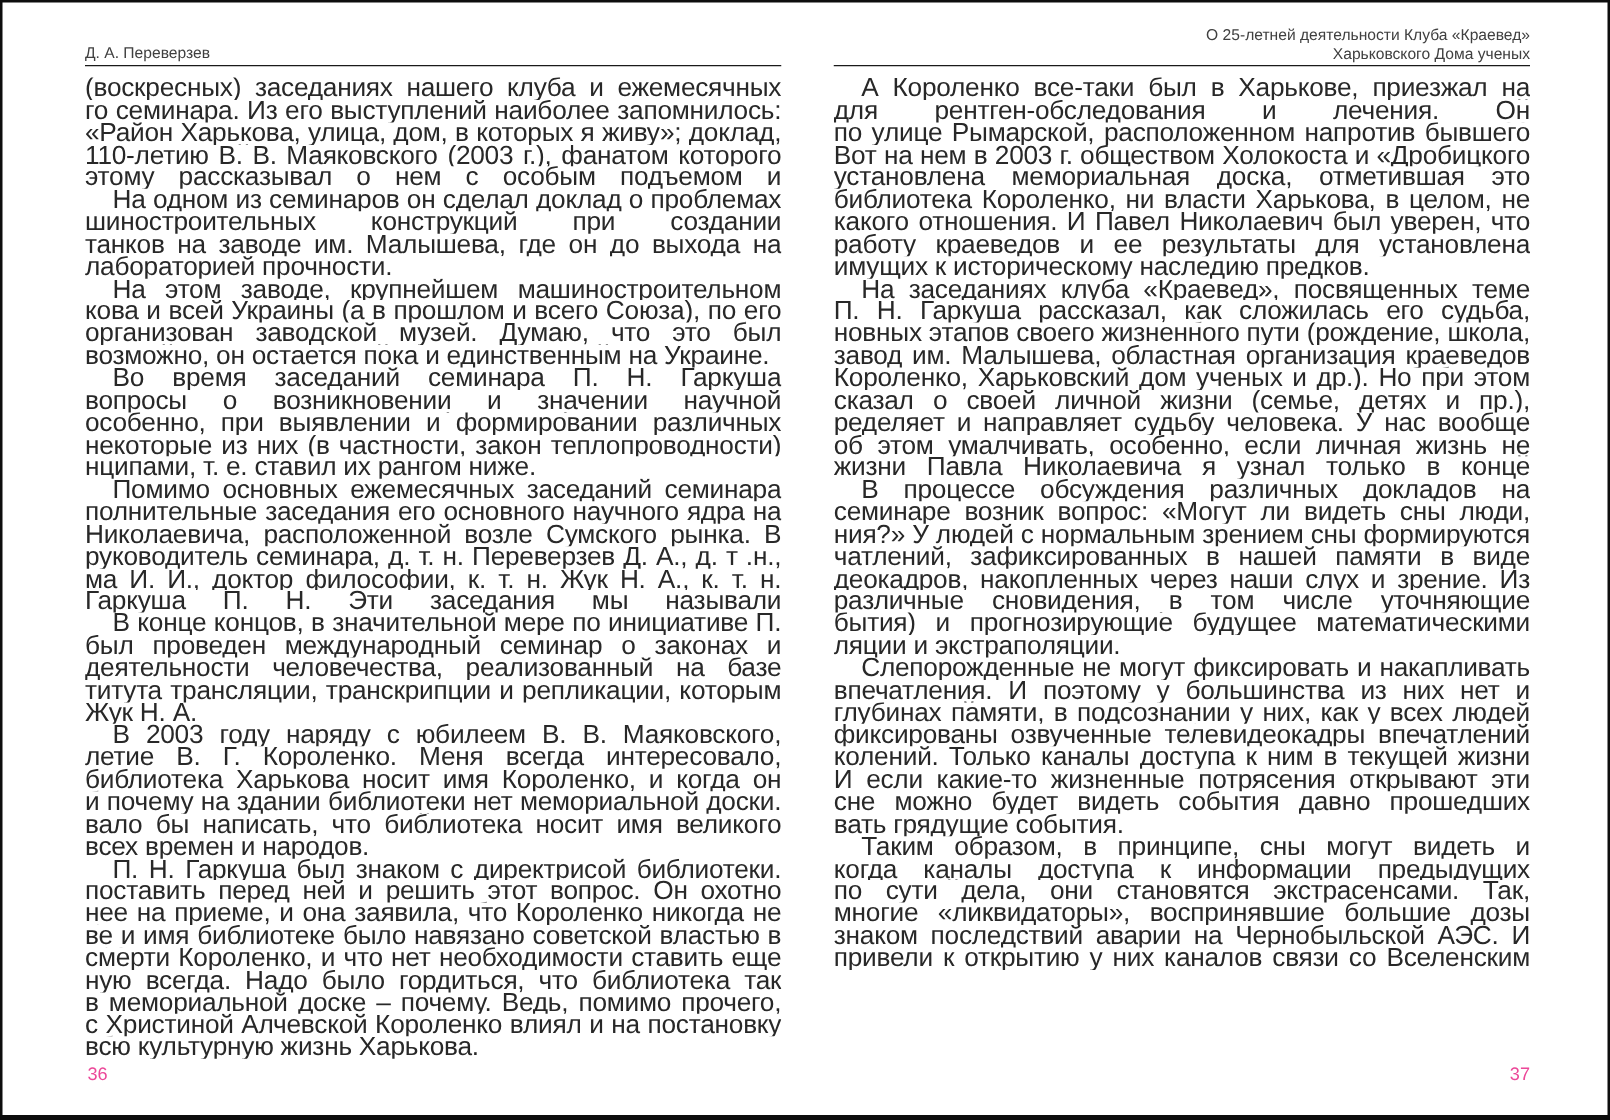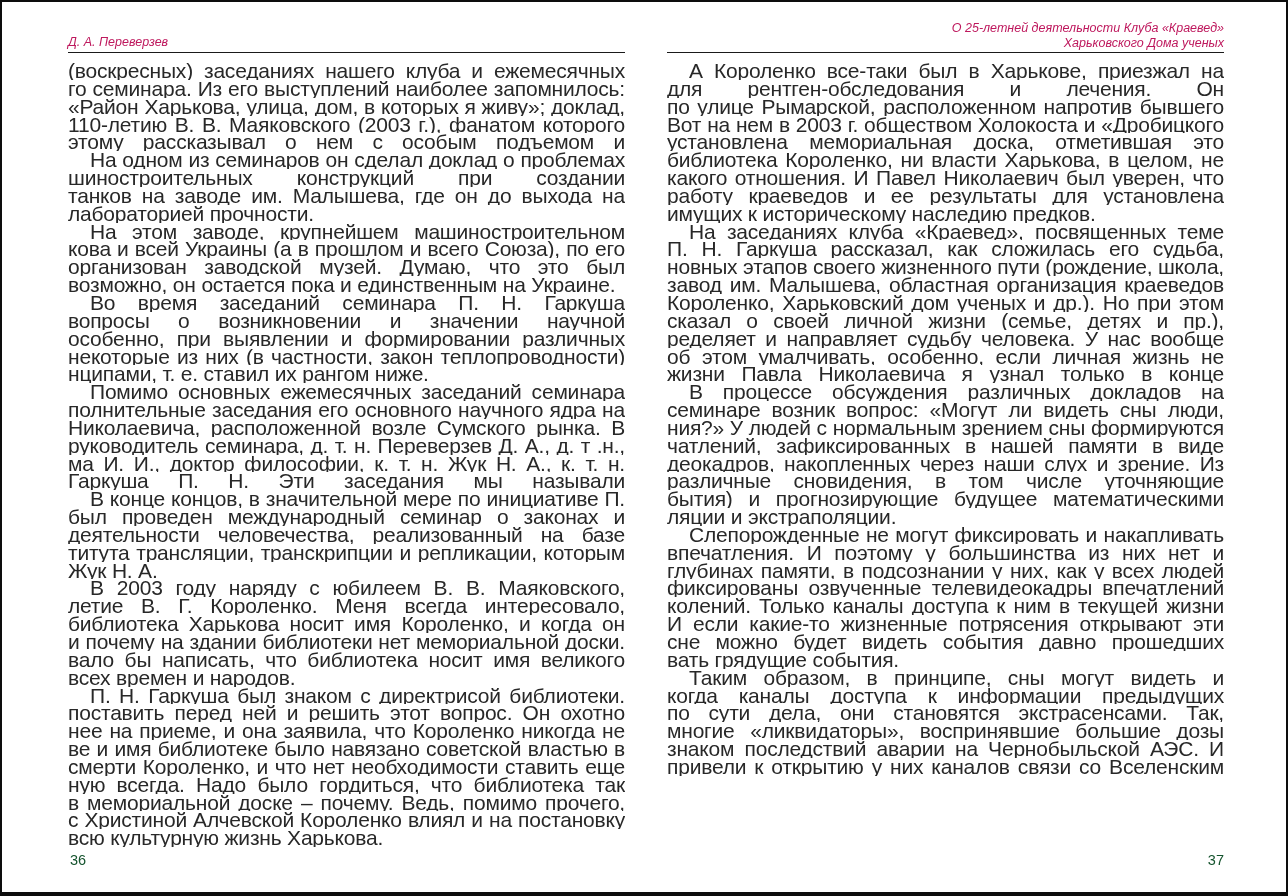--- a/index.html
+++ b/index.html
@@ -23,24 +23,23 @@
     position: absolute;
     top: 0;
     width: 557px;
     height: 100%;
   }
   .page-left  { left: 66px;  }
   .page-right { left: 665px; }
 
   .running-head {
     position: absolute;
-    font-style: italic;
     font-size: 12.5px;
     line-height: 14.5px;
-    color: #be185d;
+    color: #404040;
     letter-spacing: 0;
   }
   .running-head.rh-left  { top: 33px; left: 0; }
   .running-head.rh-right { top: 19px; right: 0; text-align: right; }
 
   .head-rule {
     position: absolute;
     top: 50px;
     left: 0;
     width: 100%;
@@ -64,21 +63,21 @@
     text-align-last: justify;
     overflow: hidden;
   }
   .line.indent { text-indent: 22px; }
   .line.last   { text-align-last: left; }
 
   .page-num {
     position: absolute;
     top: 850px;
     font-size: 14.5px;
-    color: #14532d;
+    color: #ec4899;
   }
   .page-num.pn-left  { left: 2px; }
   .page-num.pn-right { right: 0; }
 </style>
 </head>
 <body>
 
 <div class="sheet">
 
   <div class="page page-left">

